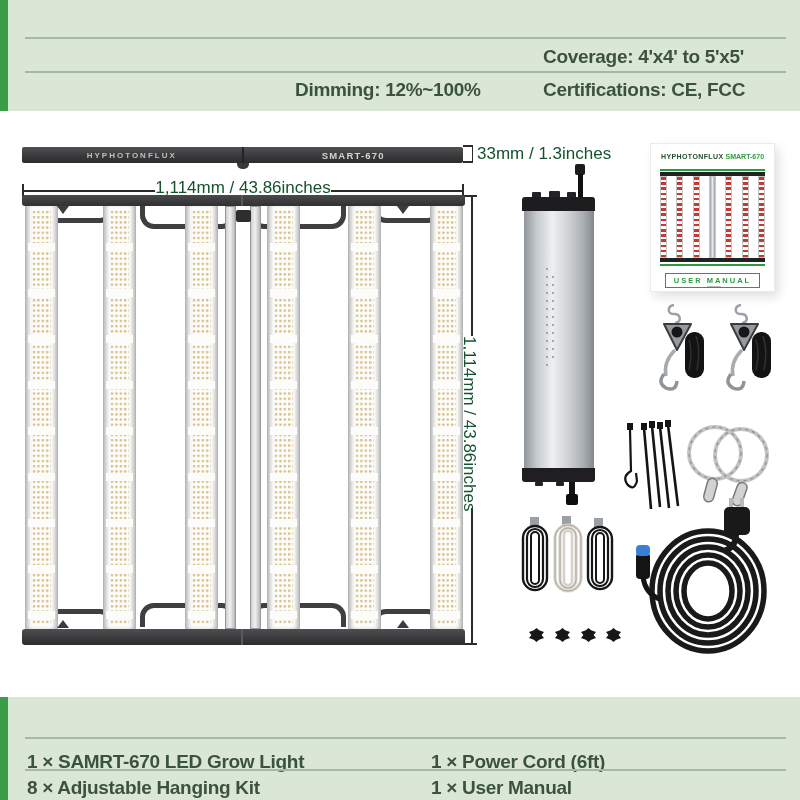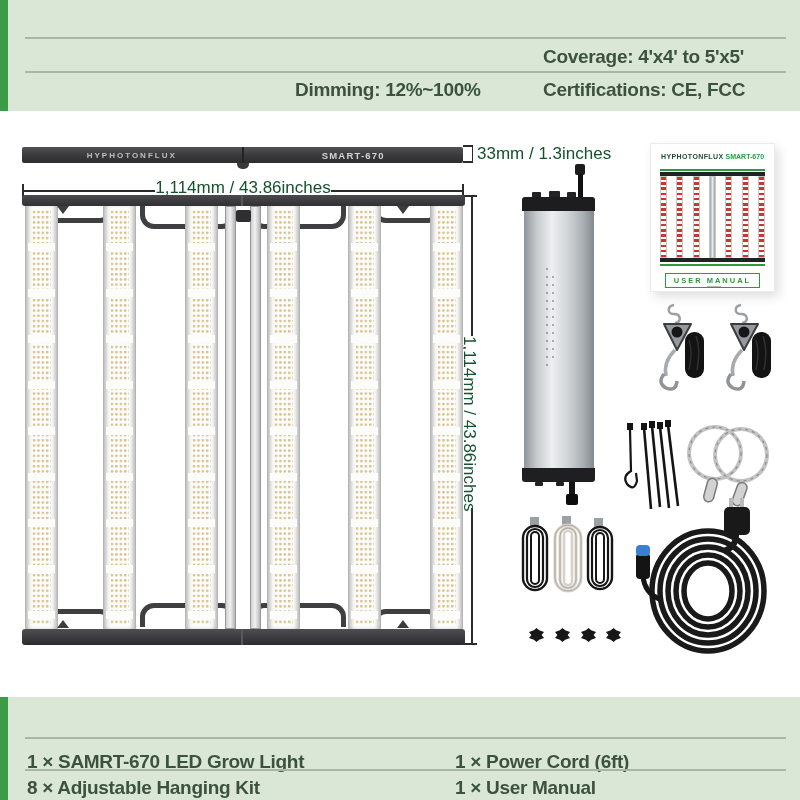--- a/index.html
+++ b/index.html
@@ -9,21 +9,21 @@
   .gsec{position:absolute;left:0;width:800px;background:#dbe7d6;}
   #sec-top{top:0;height:111px;}
   #sec-bottom{top:697px;height:103px;}
   .accent{position:absolute;left:0;top:0;width:8px;height:100%;background:#3b9c47;}
   .sec-heading{position:absolute;left:27px;top:3px;font-size:29px;font-weight:bold;
                color:#2c9a3f;letter-spacing:-0.8px;}
   .hline{position:absolute;left:25px;width:761px;height:1.5px;background:#a6b8a3;}
   .spec{position:absolute;font-size:19px;font-weight:bold;color:#3b523f;letter-spacing:-0.3px;white-space:nowrap;}
   .c1{left:27px;} .c2{left:295px;} .c3{left:543px;text-align:right;}
   .r1{top:46px;} .r2{top:79px;}
-  .p1{top:745px;margin-top:6px;} .p2{top:777px;} .pc2{left:455px;}
+  .p1{top:745px;margin-top:6px;} .p2{top:777px;} .pc2{left:431px;}
   
   #profile-bar{position:absolute;left:22px;top:147px;width:441px;height:16px;border-radius:2px;
                background:linear-gradient(180deg,#515153,#39393b 55%,#2d2d2f);display:flex;}
   #profile-bar .half{flex:1;display:flex;align-items:center;justify-content:center;}
   #profile-bar .half:first-child{border-right:2px solid #232325;}
   .brand-txt{font-size:8px;font-weight:bold;letter-spacing:2px;color:#bfbfc1;}
   .model-txt{font-size:9.5px;font-weight:bold;letter-spacing:1.2px;color:#d3d3d5;}
   #bar-notch{position:absolute;left:237px;top:163px;width:12px;height:6px;background:#39393b;
              border-radius:0 0 5px 5px;}
   

